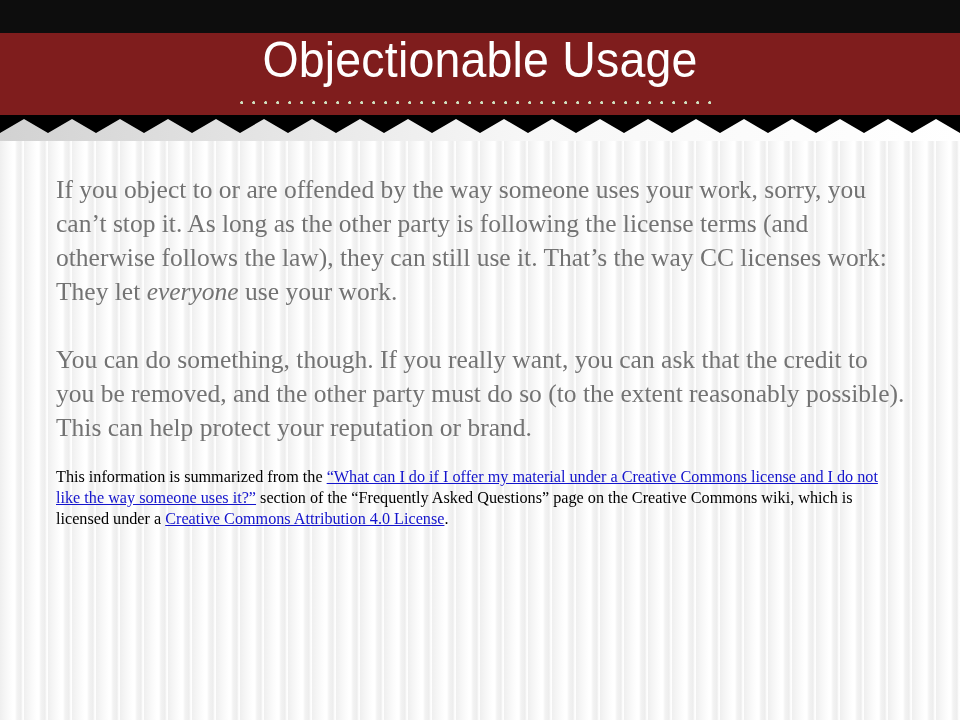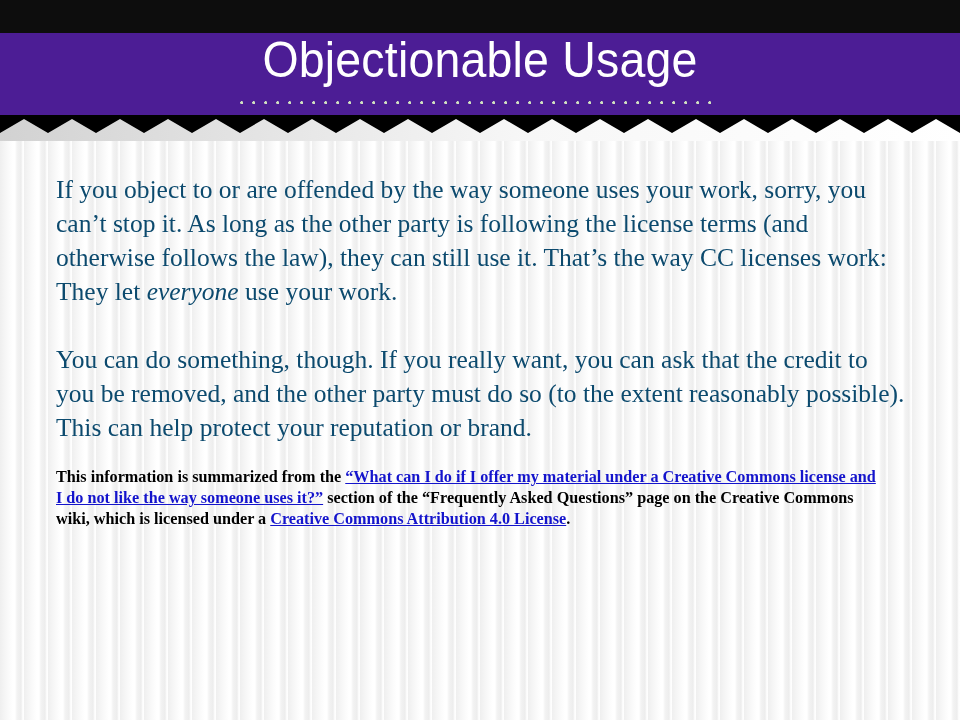--- a/index.html
+++ b/index.html
@@ -45,21 +45,21 @@
     );
   }
 
   
   .header {
     position: absolute;
     left: 0;
     top: 0;
     width: 960px;
     height: 137px;
-    background: #4c1d95;
+    background: #7f1d1d;
     overflow: hidden;
   }
   .header-topbar {
     position: absolute;
     left: 0;
     top: 0;
     width: 960px;
     height: 33px;
     background: #0d0d0d;
   }
@@ -111,21 +111,21 @@
     top: 137px;
     width: 960px;
     height: 583px;
   }
 
   .body-text {
     position: absolute;
     left: 56px;
     top: 36px;
     width: 850px;
-    color: #0c4a6e;
+    color: #737373;
     font-family: "Liberation Serif", "DejaVu Serif", serif;
     font-size: 25.5px;
     line-height: 34px;
   }
   .body-text p {
     margin: 0;
   }
   .body-text p + p {
     margin-top: 34px;
     font-family: Liberation Serif, serif;
@@ -136,21 +136,20 @@
 
   .footnote {
     position: absolute;
     left: 56px;
     top: 330px;
     width: 828px;
     color: #000000;
     font-family: "Liberation Serif", "DejaVu Serif", serif;
     font-size: 16.2px;
     line-height: 21px;
-    font-weight: bold;
   }
   .footnote a,
   .footnote .lnk {
     color: #1414cc;
     text-decoration: underline;
   }
 </style>
 </head>
 <body>
 

